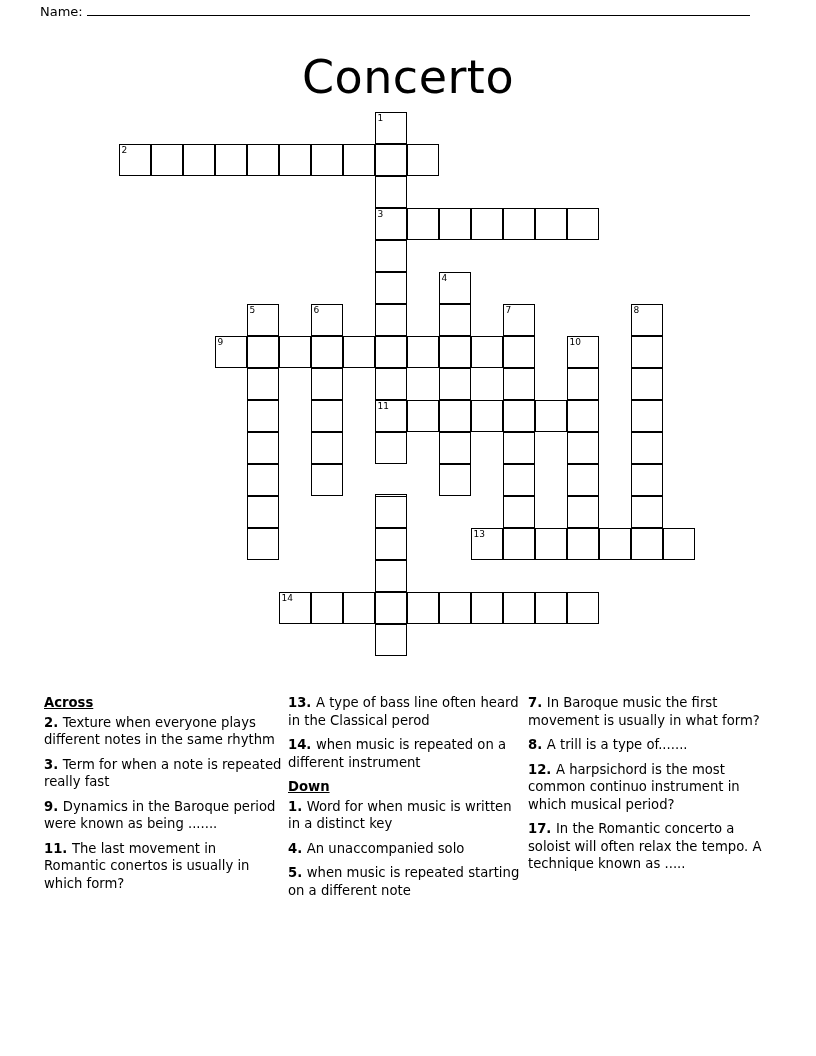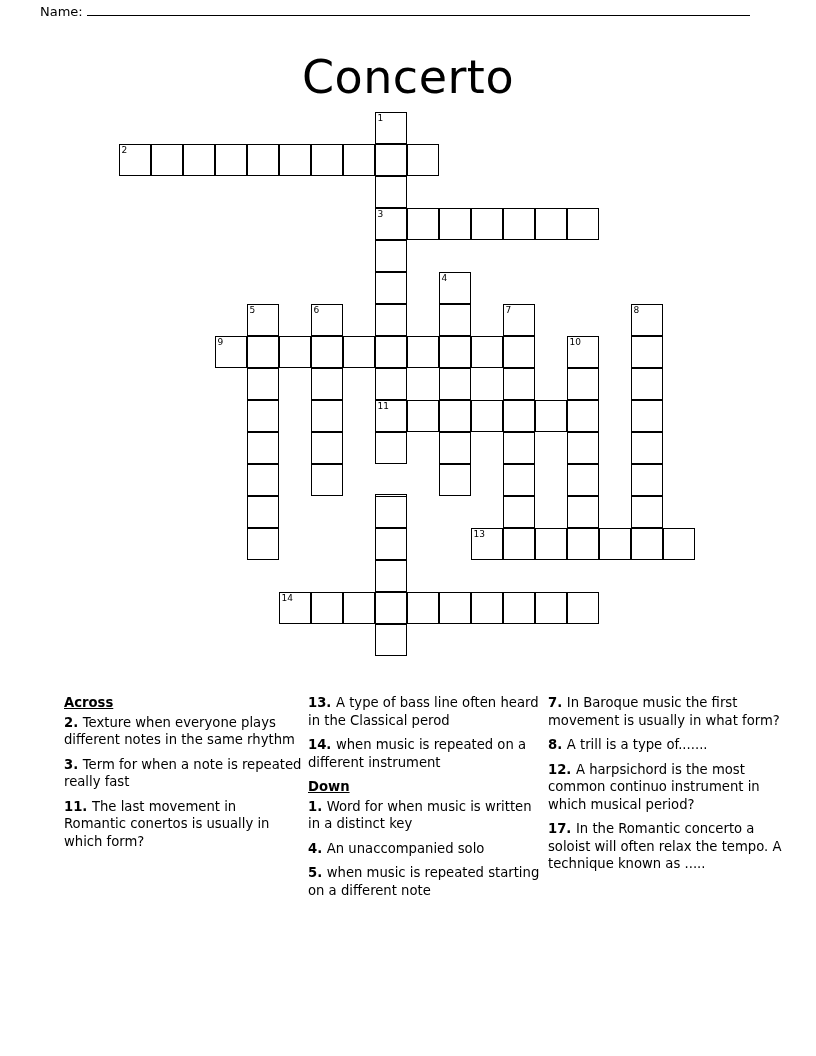--- a/index.html
+++ b/index.html
@@ -86,21 +86,20 @@
     left: 44px;
     top: 694px;
     width: 730px;
     height: 300px;
   }
   .col {
     position: absolute;
     top: 0;
     font-size: 13.2px;
     line-height: 1.33;
-    margin-left: 20px;
   }
   .col1 { left: 0px;   width: 238px; }
   .col2 { left: 244px; width: 238px; }
   .col3 { left: 484px; width: 246px; }
 
   .heading {
     font-weight: bold;
     text-decoration: underline;
     margin-bottom: 2px;
   }
@@ -254,20 +253,21 @@
       <div class="cell" style="left: 375px; top: 520px;"></div>
     </div>
 
   <div class="clues">
 
     <div class="col col1">
       <div class="heading">Across</div>
       <div id="col1-list">
           <div class="clue"><b>2. </b><span>Texture when everyone plays different notes in the same rhythm</span></div>
           <div class="clue"><b>3. </b><span>Term for when a note is repeated really fast</span></div>
+          <div class="clue"><b>9. </b><span>Dynamics in the Baroque period were known as being .......</span></div>
           <div class="clue"><b>11. </b><span>The last movement in Romantic conertos is usually in which form?</span></div>
         </div>
     </div>
 
     <div class="col col2">
       <div id="col2-top-list">
           <div class="clue"><b>13. </b><span>A type of bass line often heard in the Classical perod</span></div>
           <div class="clue"><b>14. </b><span>when music is repeated on a different instrument</span></div>
         </div>
       <div class="heading spacer-heading">Down</div>

